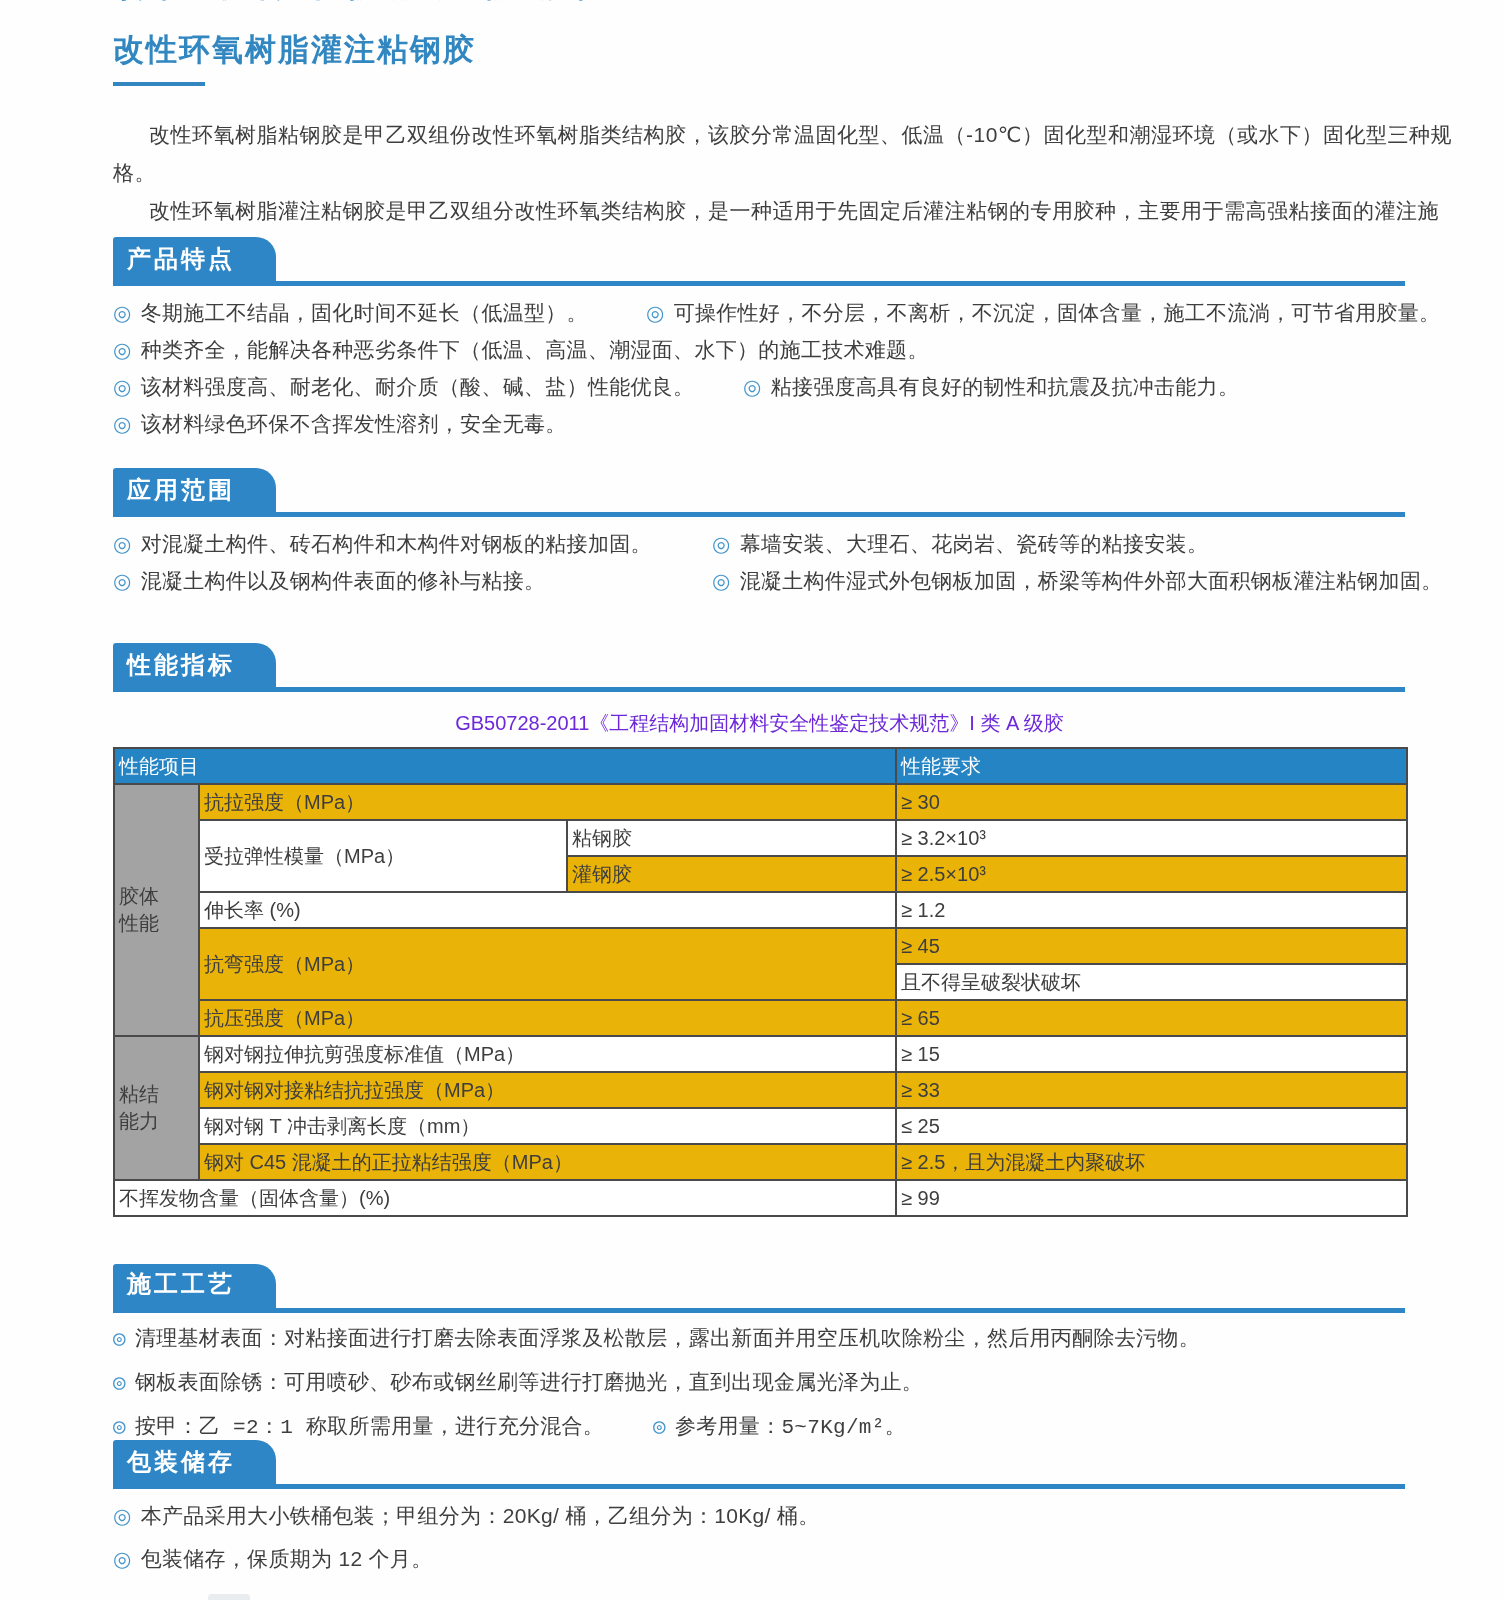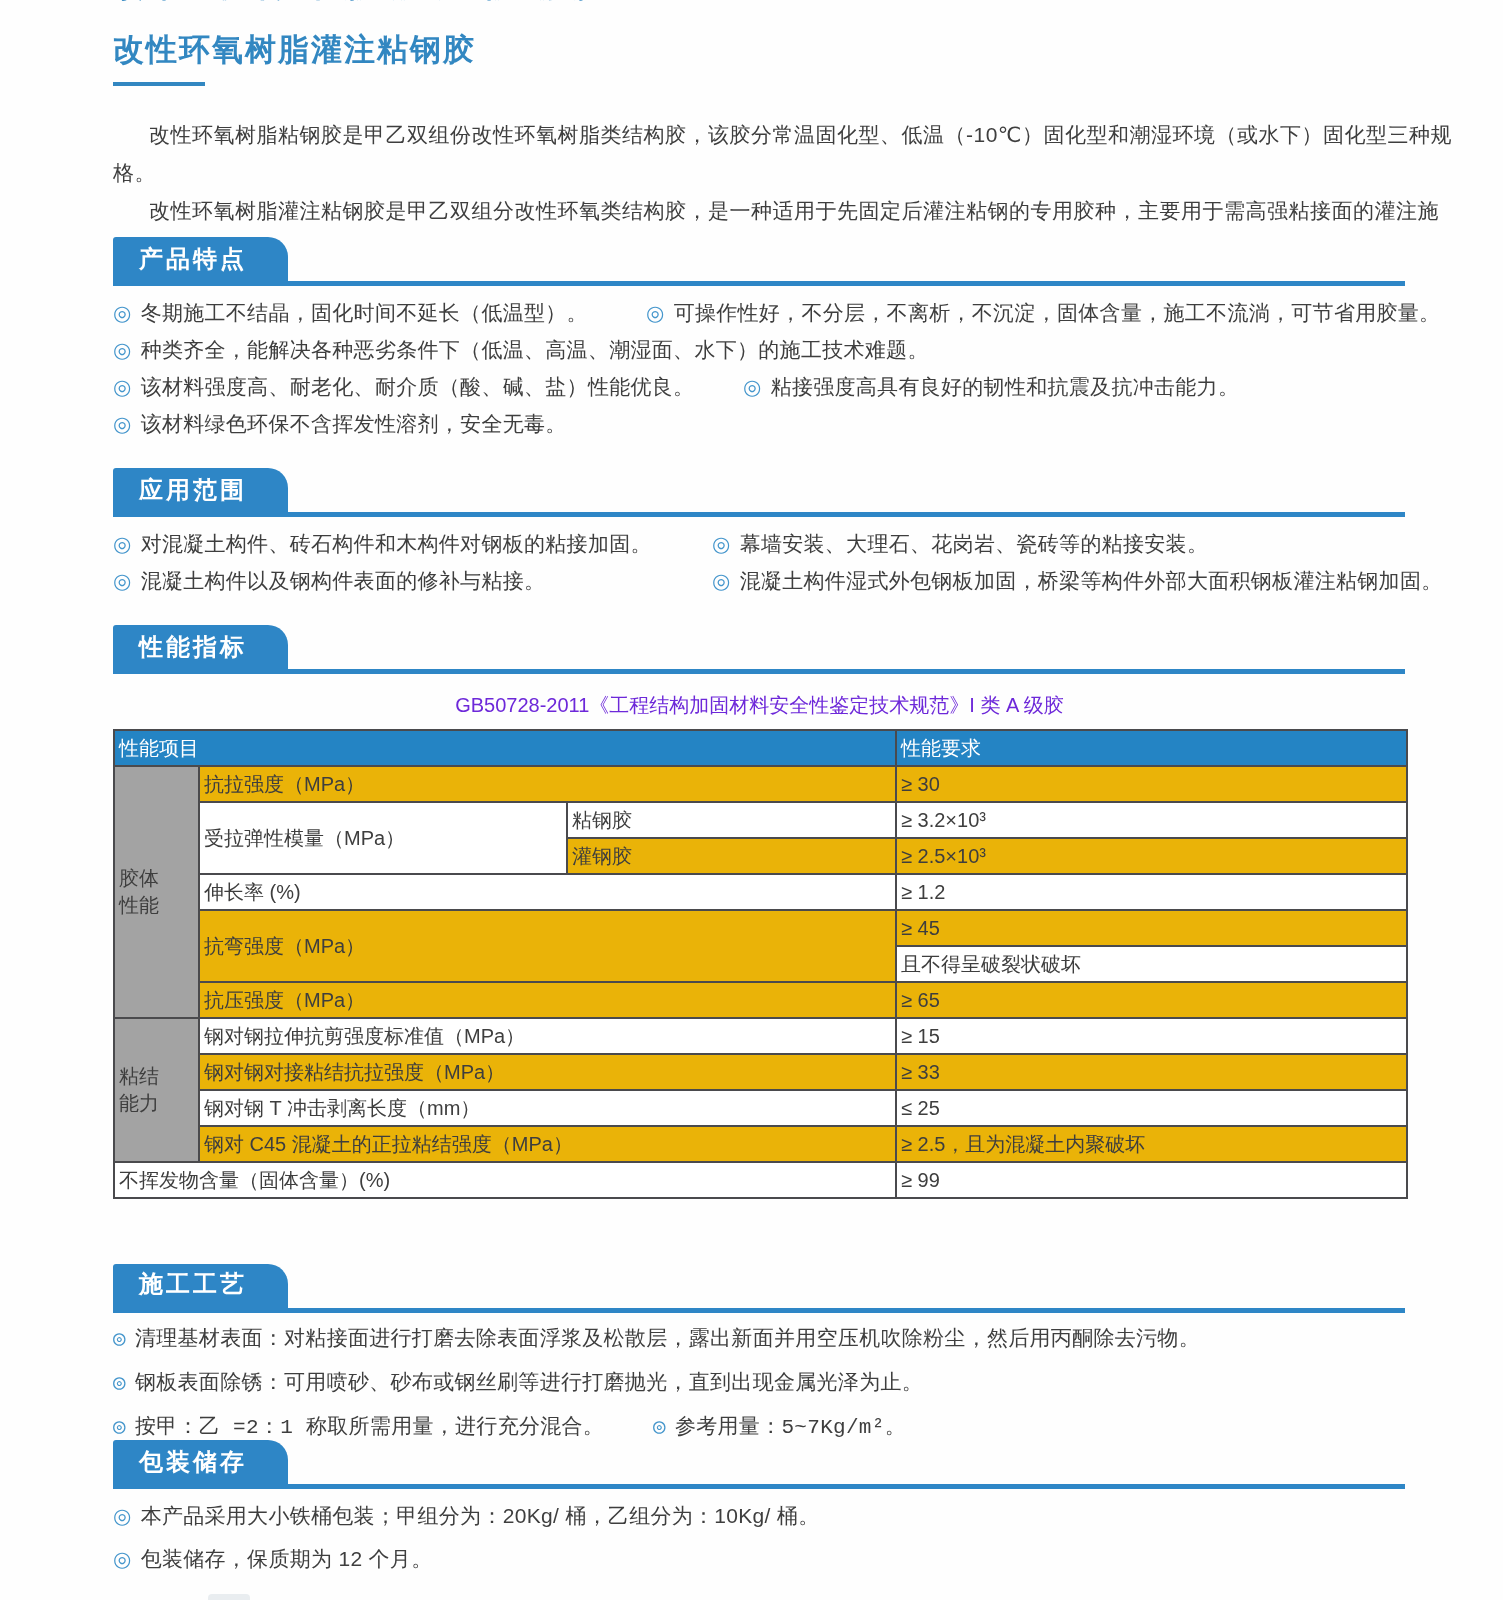--- a/index.html
+++ b/index.html
@@ -15,27 +15,27 @@
            color:#3287c1; letter-spacing:2px; }
   .title-rule { position:absolute; top:82px; left:113px; width:92px; height:4px; background:#3287c1; }
 
   .intro { position:absolute; top:116px; left:113px; width:1360px; font-size:21px;
            line-height:38px; letter-spacing:0.5px; }
   .intro p { margin:0; text-indent:36px; }
 
   .section { position:absolute; left:113px; width:1360px; }
   .sec-features { top:237px; }
   .sec-apps     { top:468px; }
-  .sec-perf     { top:625px; }
+  .sec-perf     { top:643px; }
   .sec-process  { top:1264px;font-family:Liberation Mono, monospace; }
   .sec-pack     { top:1440px; }
 
   .badge { position:relative; width:149px; height:44px; background:#2e86c6;
            border-radius:3px 20px 0 0; color:#ffffff; font-size:24px; font-weight:bold;
-           line-height:44px; padding-left:26px; letter-spacing:3px; }
+           line-height:44px; padding-left:14px; letter-spacing:3px; }
   .rule  { width:1292px; height:5px; background:#2e86c6; }
 
   .bullets { margin-top:12px; font-size:21px; letter-spacing:0.3px; }
   .b-row { display:flex; align-items:flex-start; height:37px; line-height:29px; }
   .sec-process .b-row { height:44px; }
   .sec-pack .b-row { height:43px; }
   .mark { color:#4596cc; margin-right:9px; flex:0 0 auto; }
   .cell { display:flex; }
   .w533 { flex:0 0 533px; } .w630 { flex:0 0 630px; }
   .w599 { flex:0 0 599px; } .w540 { flex:0 0 540px; }

